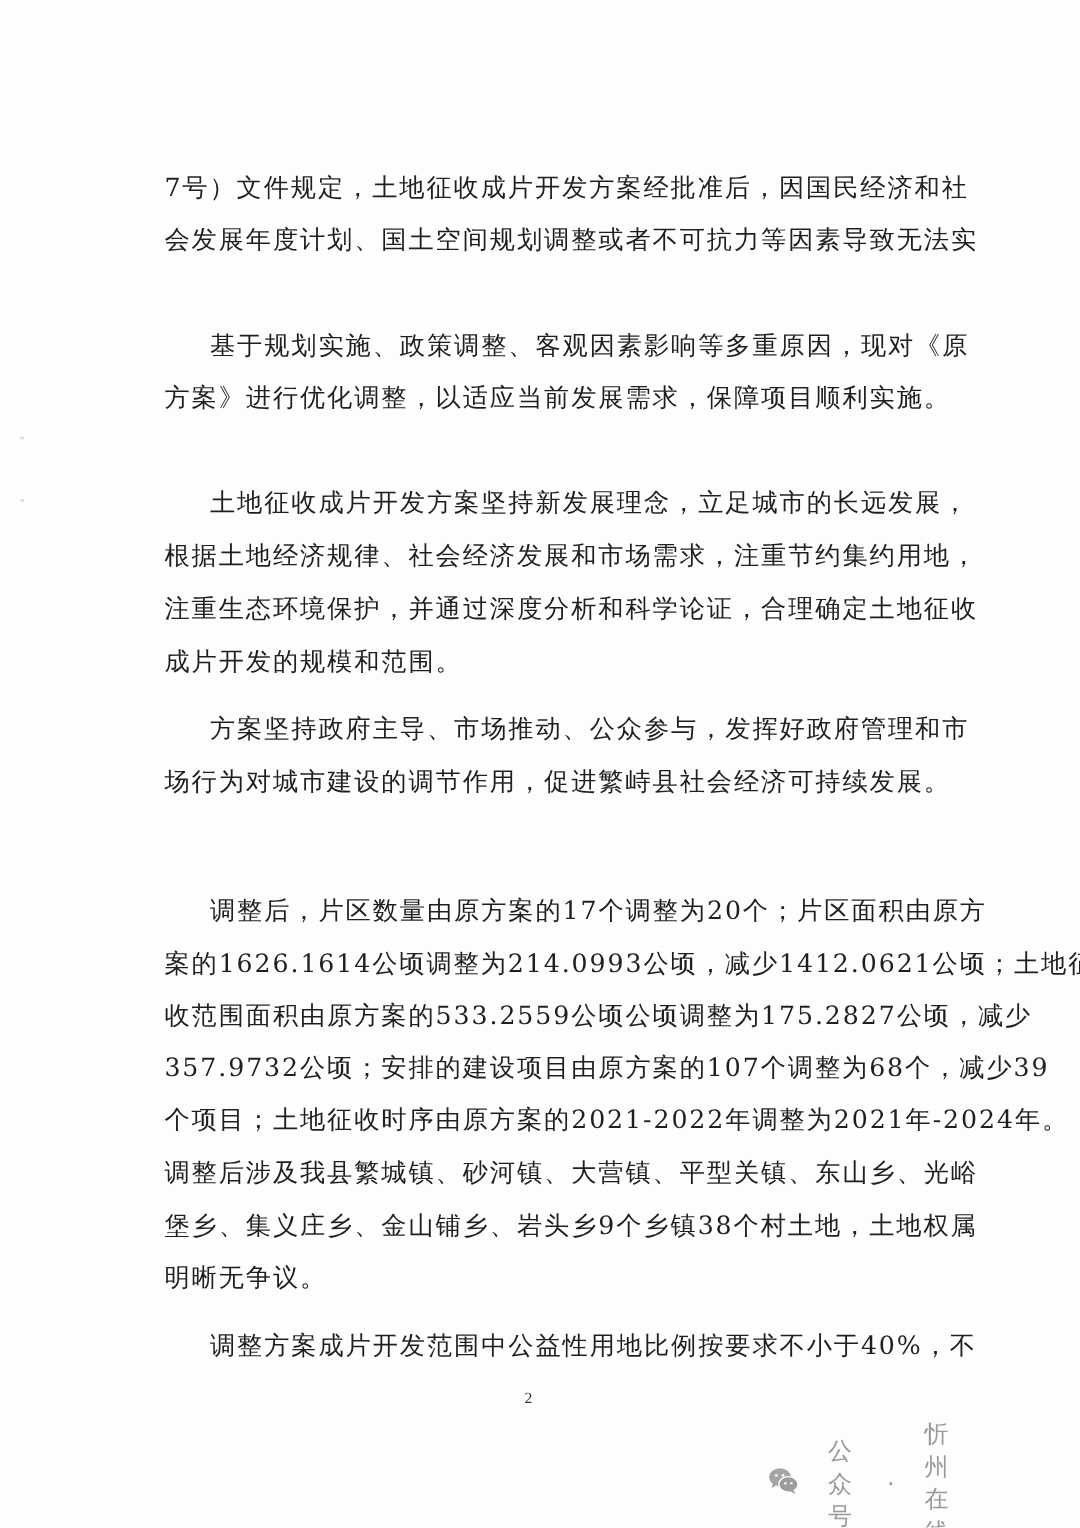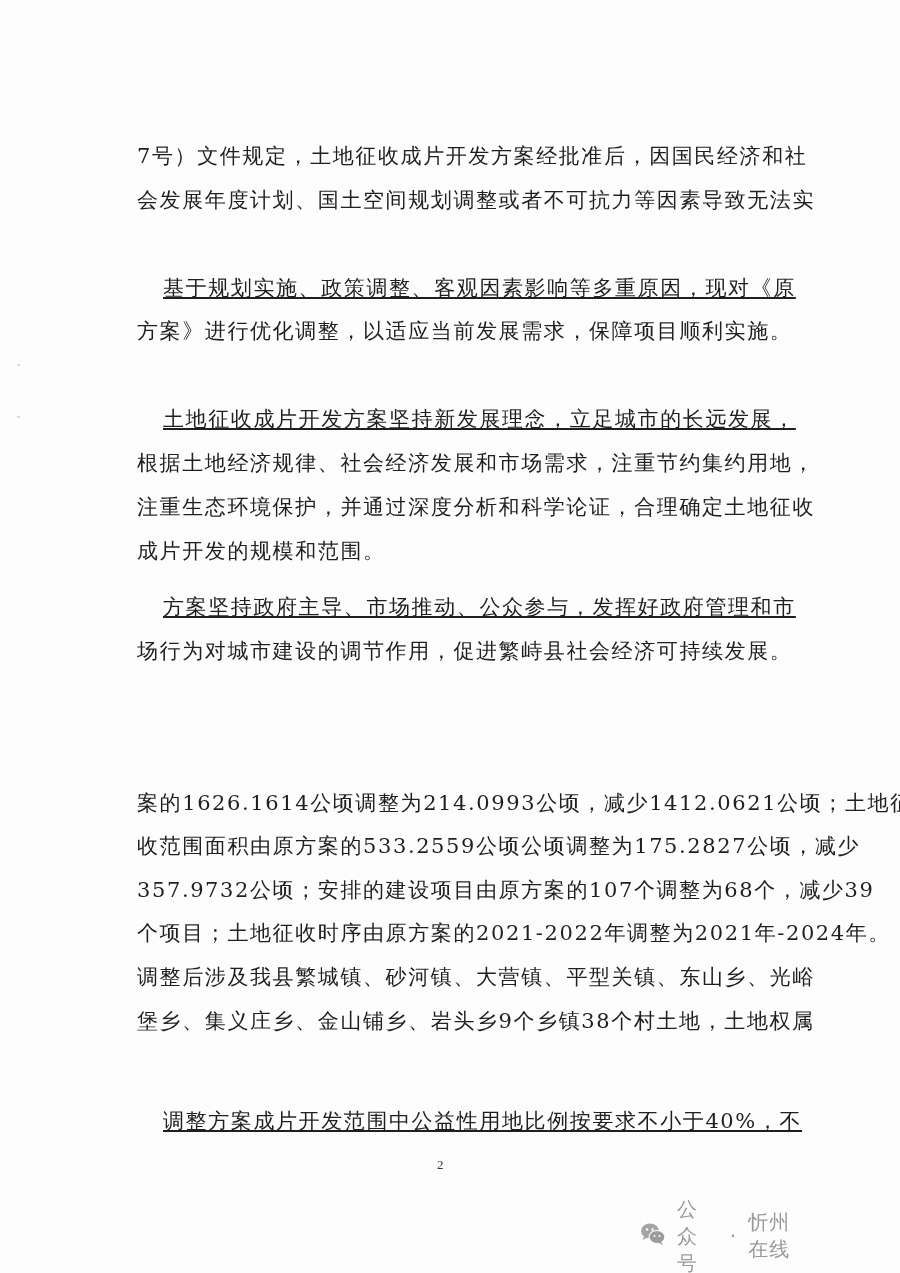--- a/index.html
+++ b/index.html
@@ -7,33 +7,33 @@
       width: 900px; height: 1273px; position: relative; overflow: hidden;
       background: #fdfdfd; color: #1f1f1f;
       font-family: "DejaVu Serif", "Liberation Serif", serif;
     }
     .page { position: absolute; left: 0; top: 0; width: 804px; height: 1273px; }
     .line {
       position: absolute; left: 137px; width: 640px;
       font-size: 21px; line-height: 28px; white-space: nowrap;
       letter-spacing: 1.6px;
     }
-    .line.indent { left: 163px; text-decoration: underline; }
+    .line.indent { left: 175px; }
     .heading {
       position: absolute; left: 137px; font-size: 21px; line-height: 28px;
       font-family: "DejaVu Sans", "Liberation Sans", sans-serif; font-weight: bold;
       letter-spacing: 1px; white-space: nowrap;
     }
     .page-num {
       position: absolute; left: 437px; top: 1157px; font-size: 13px; color: #333;
       font-family: "Liberation Serif", serif;
     }
     .wm-right {
       position: absolute; left: 640px; top: 1222px; height: 28px;
-      display: flex; align-items: center; gap: 11px;
+      display: flex; align-items: center; gap: 24px;
       color: #9a9a9a; font-family: "DejaVu Sans", sans-serif; font-size: 20px;
       letter-spacing: 1px;
     }
     .wm-left {
       position: absolute; left: 6px; top: 1245px; height: 22px;
       display: flex; align-items: center; gap: 4px;
       color: #d0d0d0; font-family: "DejaVu Sans", sans-serif; font-size: 15px;
       text-shadow: 0 0 1px #bbb;
       margin-top: 44px;
     }
@@ -54,26 +54,28 @@
 
   <div class="line indent" style="top:405px">土地征收成片开发方案坚持新发展理念，立足城市的长远发展，</div>
   <div class="line" style="top:449px">根据土地经济规律、社会经济发展和市场需求，注重节约集约用地，</div>
   <div class="line" style="top:493px">注重生态环境保护，并通过深度分析和科学论证，合理确定土地征收</div>
   <div class="line" style="top:537px">成片开发的规模和范围。</div>
 
   <div class="line" style="top:637px">场行为对城市建设的调节作用，促进繁峙县社会经济可持续发展。</div>
   <div class="line indent" style="top:593px">方案坚持政府主导、市场推动、公众参与，发挥好政府管理和市</div>
 
 
+  <div class="line indent" style="top:745px">调整后，片区数量由原方案的17个调整为20个；片区面积由原方</div>
   <div class="line" style="top:789px">案的1626.1614公顷调整为214.0993公顷，减少1412.0621公顷；土地征</div>
   <div class="line" style="top:832px">收范围面积由原方案的533.2559公顷公顷调整为175.2827公顷，减少</div>
   <div class="line" style="top:876px">357.9732公顷；安排的建设项目由原方案的107个调整为68个，减少39</div>
   <div class="line" style="top:919px">个项目；土地征收时序由原方案的2021-2022年调整为2021年-2024年。</div>
   <div class="line" style="top:963px">调整后涉及我县繁城镇、砂河镇、大营镇、平型关镇、东山乡、光峪</div>
   <div class="line" style="top:1007px">堡乡、集义庄乡、金山铺乡、岩头乡9个乡镇38个村土地，土地权属</div>
+  <div class="line" style="top:1051px">明晰无争议。</div>
 
   <div class="line indent" style="top:1107px">调整方案成片开发范围中公益性用地比例按要求不小于40%，不</div>
 
   <div class="page-num">2</div>
 
   <div class="speck" style="left:17px; top:364px"></div>
   <div class="speck" style="left:17px; top:416px"></div>
 
   <div class="wm-right">
     <span>

